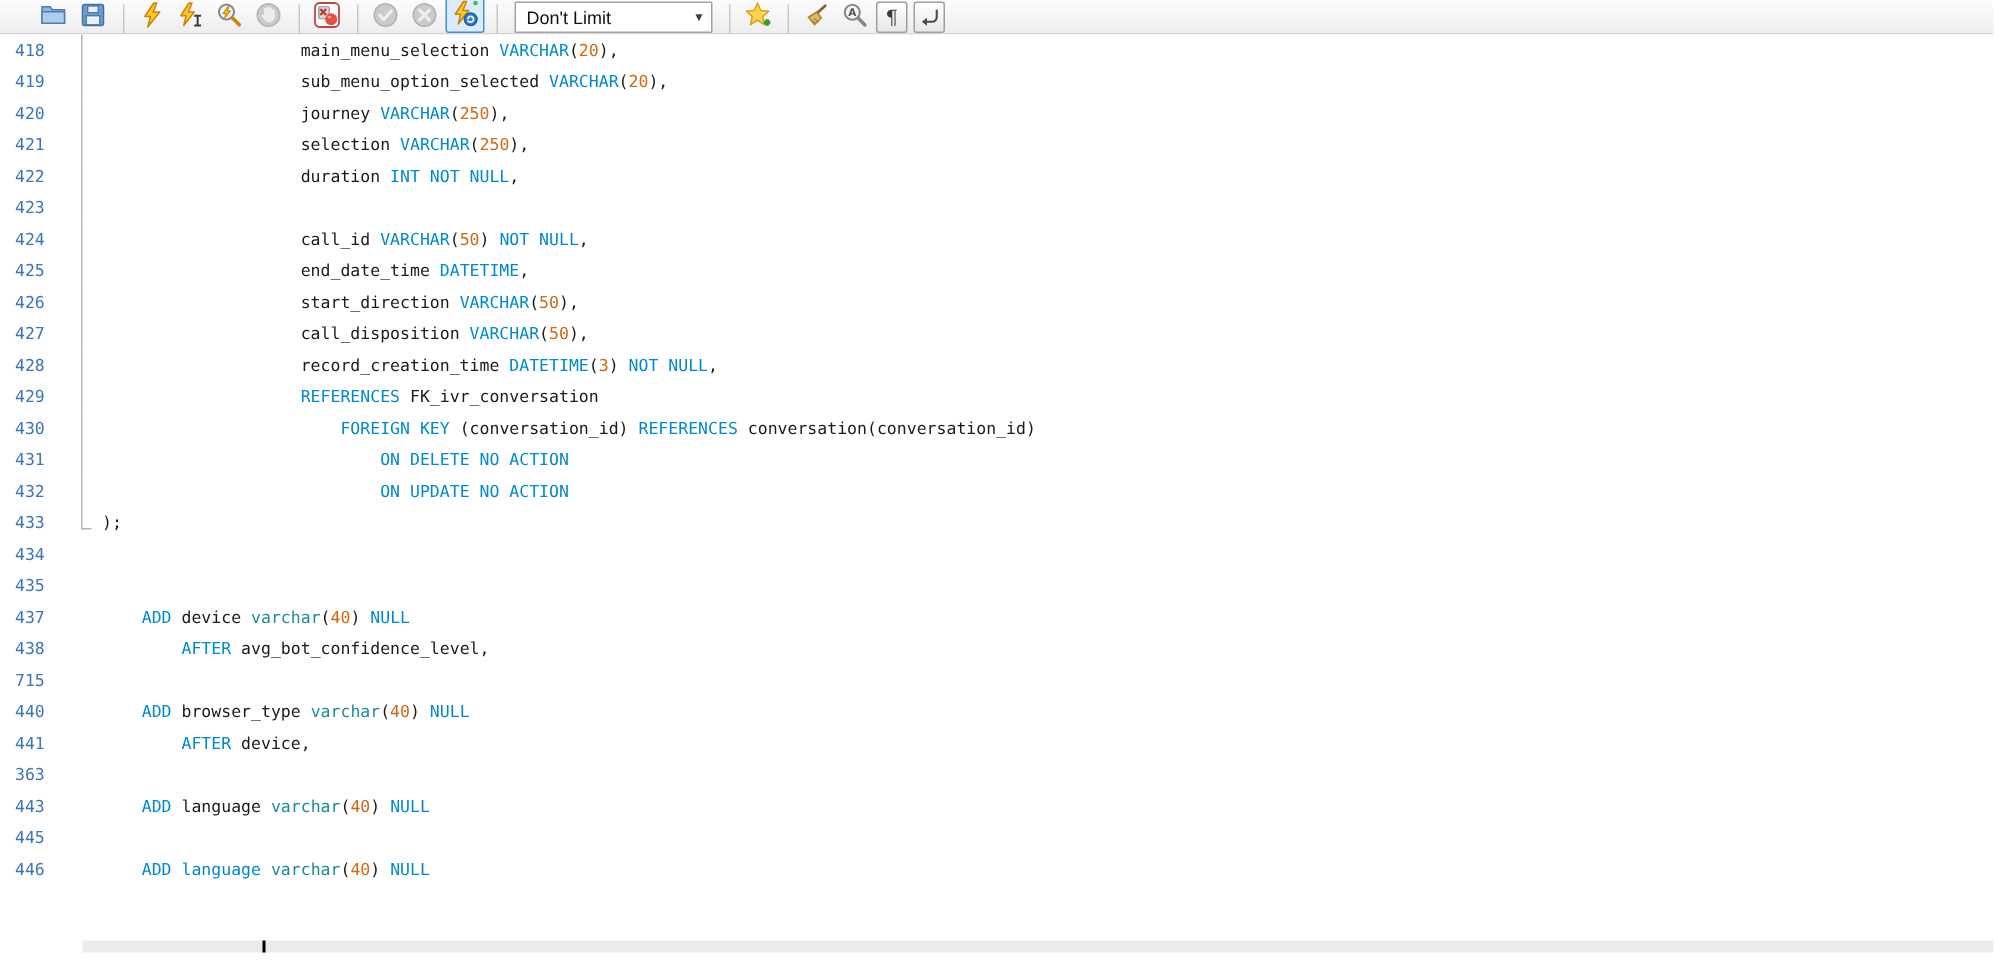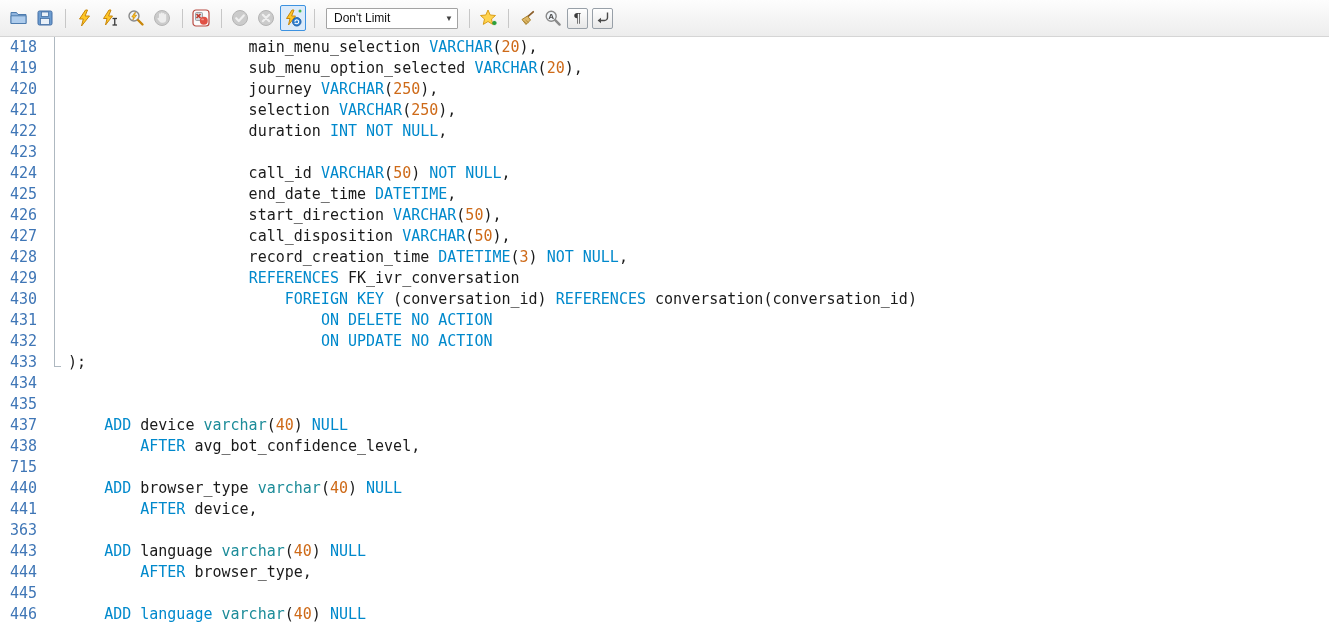--- a/index.html
+++ b/index.html
@@ -4,38 +4,38 @@
 <style>
   :root{
     --kw:#0089CC; --ty:#1D8C99; --nu:#CE6A18; --bt:#9E3C3C; --cm:#0089CC; --pl:#1a1a1a;
     --linenum:#3F76B6; --marker:#1B8CDC; --fold:#AEB8C0; --clbg:#EBEBEB; --caret:#000;
   }
   *{box-sizing:border-box}
   html,body{margin:0;padding:0}
   body{width:1329px;height:640px;overflow:hidden;background:#fff;font-family:"Liberation Sans",sans-serif}
 
   
-  .toolbar{height:37px;background:linear-gradient(#fdfdfd,#ededed);border-bottom:1px solid #d5d5d5;
-    display:flex;align-items:center;padding-left:7px}
+  .toolbar{height:23px;background:linear-gradient(#fdfdfd,#ededed);border-bottom:1px solid #d5d5d5;
+    display:flex;align-items:flex-end;padding-left:24px}
   .tbtn{width:24px;height:24px;display:flex;align-items:center;justify-content:center;
     border-radius:2px;margin-right:2px;flex:0 0 auto}
   .tbtn svg{display:block}
   .tbtn.disabled{opacity:.95}
   .tbtn.active{border:1px solid #3D92E0;background:#DCEBFA;width:26px;height:26px}
   .tbtn.boxed{width:21px;height:21px;border:1px solid #98A0A8;background:linear-gradient(#ffffff,#e7e7e7);margin-right:4px}
   .glyph{font-family:"DejaVu Serif",serif;font-size:13px;color:#3a3a3a;line-height:1}
   .tsep{width:1px;height:19px;background:#c7c7c7;margin:0 6px;flex:0 0 auto}
   .tdrop{width:132px;height:21px;background:#fff;border:1px solid #a3a3a3;border-radius:1px;
     display:flex;align-items:center;margin:0 5px;flex:0 0 auto;cursor:default}
   .tdrop-label{flex:1;padding-left:7px;font-size:12px;color:#111;white-space:nowrap}
   .tdrop-arrow{width:16px;text-align:center;color:#404040;font-size:8px}
 
   
   .editor{position:relative;height:612px;background:#fff;
-    font-family:"DejaVu Sans Mono","Liberation Mono",monospace;font-size:15px}
+    font-family:"DejaVu Sans Mono","Liberation Mono",monospace;font-size:11px}
   .line{position:relative;height:21px;line-height:21px;white-space:pre}
   .num{position:absolute;left:10px;top:0;color:var(--linenum)}
   .codetext{position:absolute;left:68px;top:0;color:var(--pl)}
   .fold-line::before{content:"";position:absolute;left:54px;top:0;height:21px;border-left:1px solid var(--fold)}
   .fold-end::before{content:"";position:absolute;left:54px;top:0;height:14px;border-left:1px solid var(--fold)}
   .fold-end::after{content:"";position:absolute;left:54px;top:14px;width:7px;height:0;border-top:1px solid var(--fold)}
   .stmt-dot{position:absolute;left:40px;top:7px;width:7px;height:7px;border-radius:50%;background:var(--marker)}
   .tok-kw{color:var(--kw)} .tok-ty{color:var(--ty)} .tok-nu{color:var(--nu)}
   .tok-bt{color:var(--bt)} .tok-cm{color:var(--cm)} .tok-pl{color:var(--pl)}
   .current-line{position:absolute;left:55px;right:0;top:604px;height:8px;background:var(--clbg)}
@@ -208,19 +208,18 @@
       <div class="line fold-end"><span class="num">433</span><span class="codetext"><span class="tok-pl">);</span></span></div>
       <div class="line"><span class="num">434</span><span class="codetext"></span></div>
       <div class="line"><span class="num">435</span></div>
       <div class="line"><span class="num">437</span><span class="codetext"><span class="tok-pl">    </span><span class="tok-kw">ADD</span><span class="tok-pl"> device </span><span class="tok-ty">varchar</span><span class="tok-pl">(</span><span class="tok-nu">40</span><span class="tok-pl">) </span><span class="tok-kw">NULL</span></span></div>
       <div class="line"><span class="num">438</span><span class="codetext"><span class="tok-pl">        </span><span class="tok-kw">AFTER</span><span class="tok-pl"> avg_bot_confidence_level,</span></span></div>
       <div class="line"><span class="num">715</span><span class="codetext"></span></div>
       <div class="line"><span class="num">440</span><span class="codetext"><span class="tok-pl">    </span><span class="tok-kw">ADD</span><span class="tok-pl"> browser_type </span><span class="tok-ty">varchar</span><span class="tok-pl">(</span><span class="tok-nu">40</span><span class="tok-pl">) </span><span class="tok-kw">NULL</span></span></div>
       <div class="line"><span class="num">441</span><span class="codetext"><span class="tok-pl">        </span><span class="tok-kw">AFTER</span><span class="tok-pl"> device,</span></span></div>
       <div class="line"><span class="num">363</span><span class="codetext"></span></div>
       <div class="line"><span class="num">443</span><span class="codetext"><span class="tok-pl">    </span><span class="tok-kw">ADD</span><span class="tok-pl"> language </span><span class="tok-ty">varchar</span><span class="tok-pl">(</span><span class="tok-nu">40</span><span class="tok-pl">) </span><span class="tok-kw">NULL</span></span></div>
-      <div class="line"><span class="num">444</span><span class="codetext"><span class="tok-pl">        </span><span class="tok-kw">AFTER</span><span class="tok-pl"> browser_type,</span></span></div>
       <div class="line"><span class="num">445</span><span class="codetext"></span></div>
       <div class="line"><span class="num">446</span><span class="codetext"><span class="tok-pl">    </span><span class="tok-kw">ADD</span><span class="tok-pl"> </span><span class="tok-kw">language</span><span class="tok-pl"> </span><span class="tok-ty">varchar</span><span class="tok-pl">(</span><span class="tok-nu">40</span><span class="tok-pl">) </span><span class="tok-kw">NULL</span></span></div>
     </div>
   <div class="current-line"></div>
   <div class="caret"></div>
 </div>
 
 </body></html>

